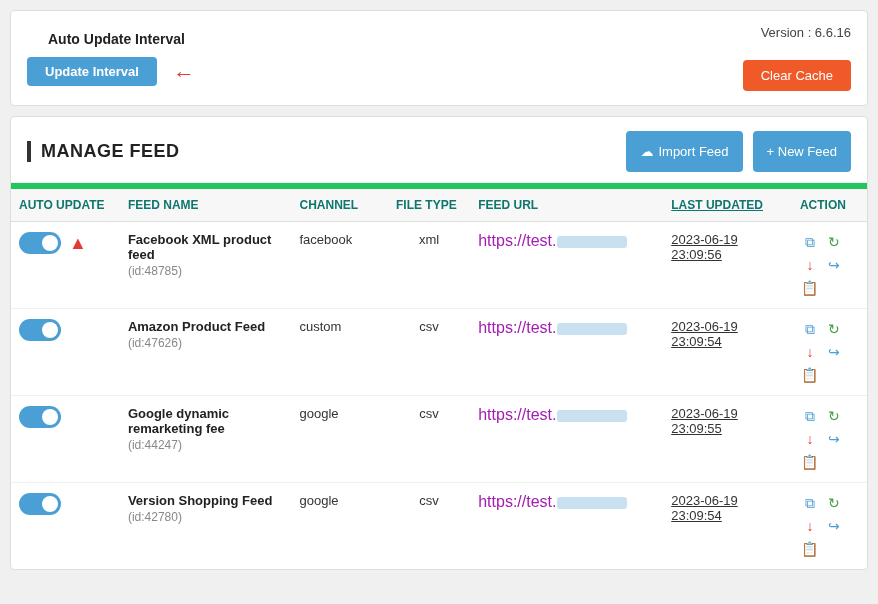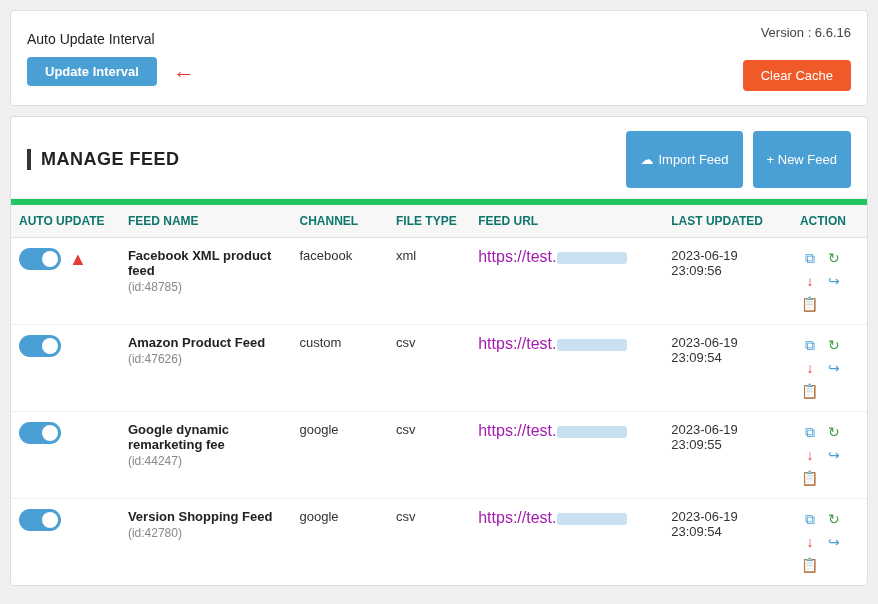--- a/index.html
+++ b/index.html
@@ -9,21 +9,21 @@
       background: #fff;
       border: 1px solid #ddd;
       border-radius: 4px;
       margin: 10px;
       padding: 14px 16px;
       display: flex;
       align-items: center;
       justify-content: space-between;
     }
     .top-panel-left { display: flex; flex-direction: column; gap: 10px; }
-    .top-panel-title { font-weight: normal; font-size: 14px; color: #222; }
+    .top-panel-title { font-weight: bold; font-size: 14px; color: #222; margin-left: 21px; }
     .top-panel-controls { display: flex; align-items: center; gap: 10px; }
     .version-label { font-size: 13px; color: #444; }
 
     .interval-select {
       padding: 6px 10px;
       border: 1px solid #ccc;
       border-radius: 4px;
       font-size: 13px;
       background: #fff;
       cursor: pointer;
@@ -94,21 +94,21 @@
       cursor: pointer;
       display: flex;
       align-items: center;
       gap: 5px;
     }
     .btn-new-feed {
       background: #4a9fd4;
       color: #fff;
       border: none;
       border-radius: 4px;
-      padding: 21px 14px;
+      padding: 13px 14px;
       font-size: 13px;
       cursor: pointer;
       display: flex;
       align-items: center;
       gap: 5px;
       text-align: right;
     }
 
     .feed-table { width: 100%; border-collapse: collapse; }
     .feed-table th {
@@ -197,23 +197,23 @@
       padding: 1px 4px;
       font-size: 12px;
       max-width: 100px;
       white-space: nowrap;
       overflow: hidden;
     }
 
     .col-auto { width: 80px; }
     .col-name { width: 160px; }
     .col-channel { width: 90px; }
-    .col-type { width: 70px; }
+    .col-type { width: 70px; text-align: center; }
     .col-url { width: 180px; }
-    .col-updated { width: 120px; }
+    .col-updated { width: 120px; text-decoration: underline; }
     .col-action { width: 70px; }
   </style>
 </head>
 <body>
 
 <div class="top-panel">
   <div class="top-panel-left">
     <span class="top-panel-title">Auto Update Interval</span>
     <div class="top-panel-controls">
       <button class="btn-update">Update Interval</button>

